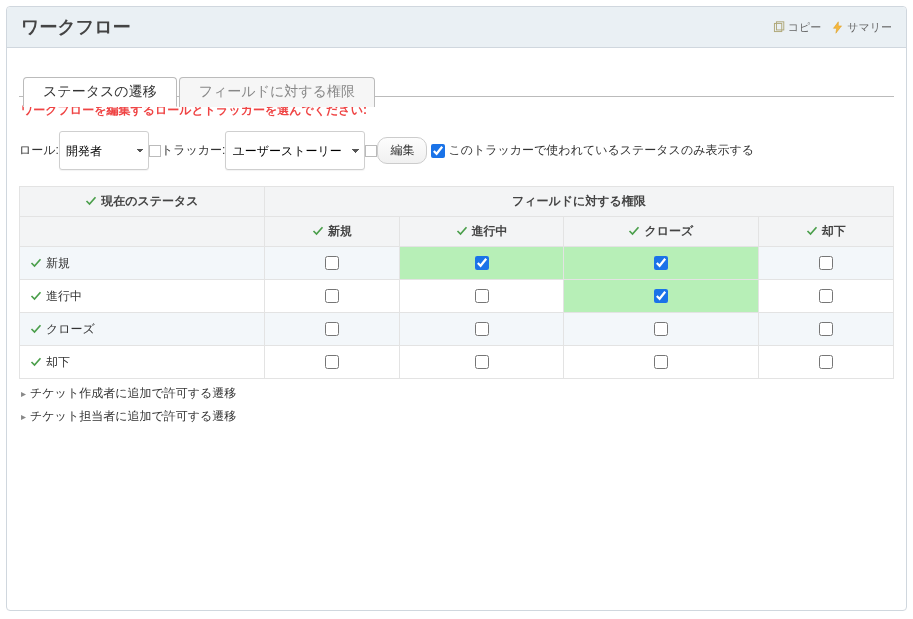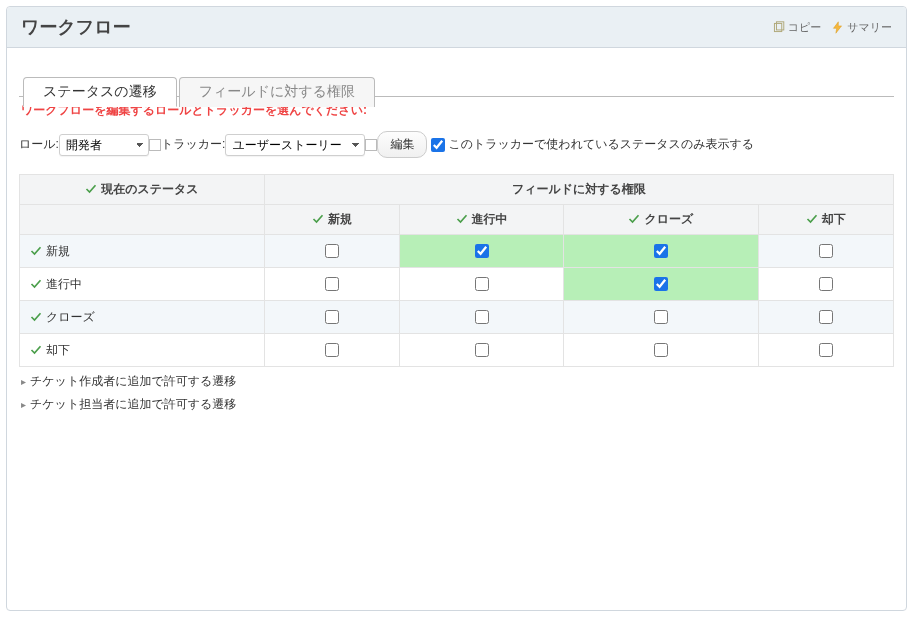--- a/index.html
+++ b/index.html
@@ -76,21 +76,21 @@
     align-items: center;
     margin-bottom: 16px;
     flex-wrap: wrap;
   }
   .filter-bar label { color: #333; }
   select {
     font-size: 12px;
     border: 1px solid #cfcfcf;
     border-radius: 3px;
     background: #fff;
-    height: 22px;
+    height: 39px;
     padding: 0 18px 0 6px;
     appearance: none;
     -webkit-appearance: none;
     background-image: linear-gradient(45deg, transparent 50%, #555 50%), linear-gradient(135deg, #555 50%, transparent 50%);
     background-position: right 8px center, right 4px center;
     background-size: 4px 4px, 4px 4px;
     background-repeat: no-repeat;
     box-shadow: 0 1px 1px rgba(0,0,0,0.05);
     min-width: 90px;
   }

